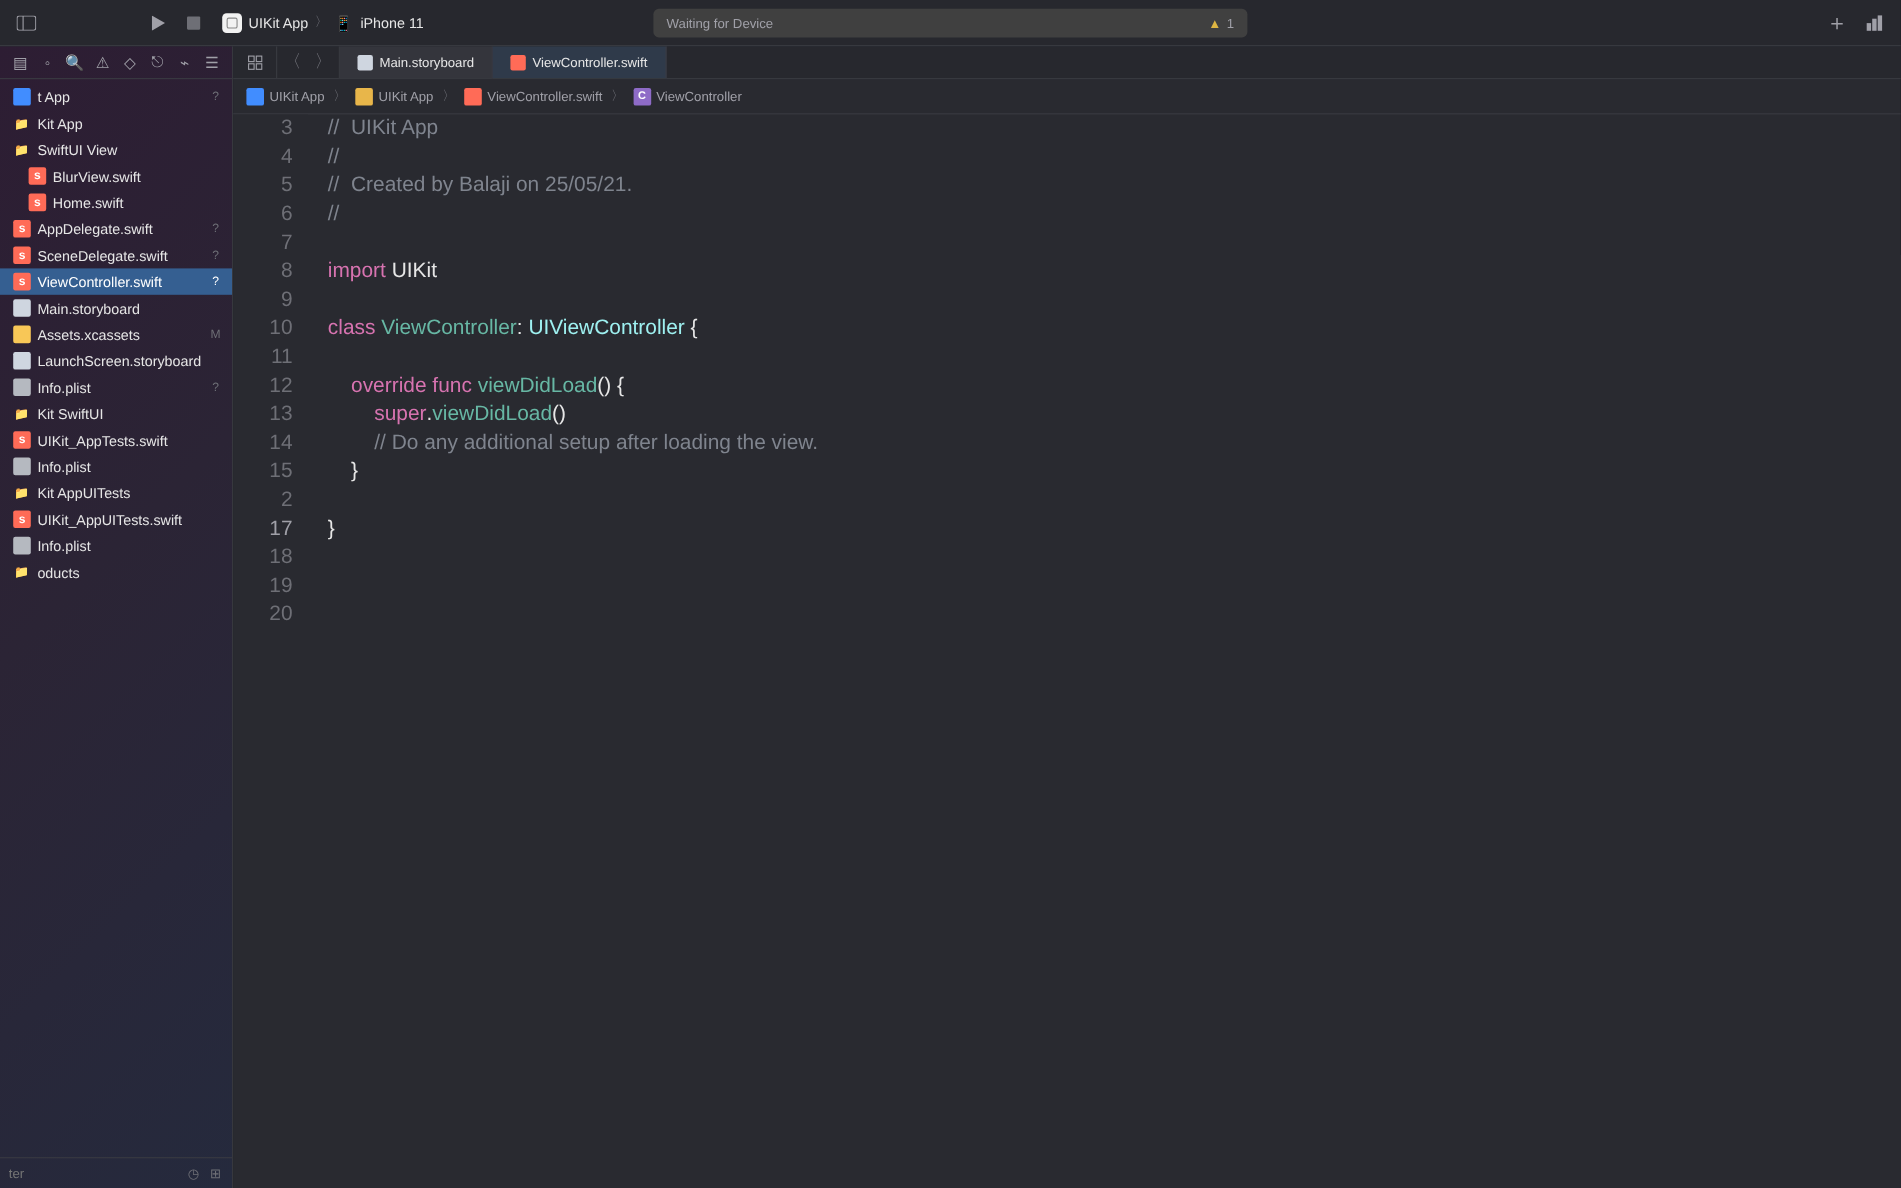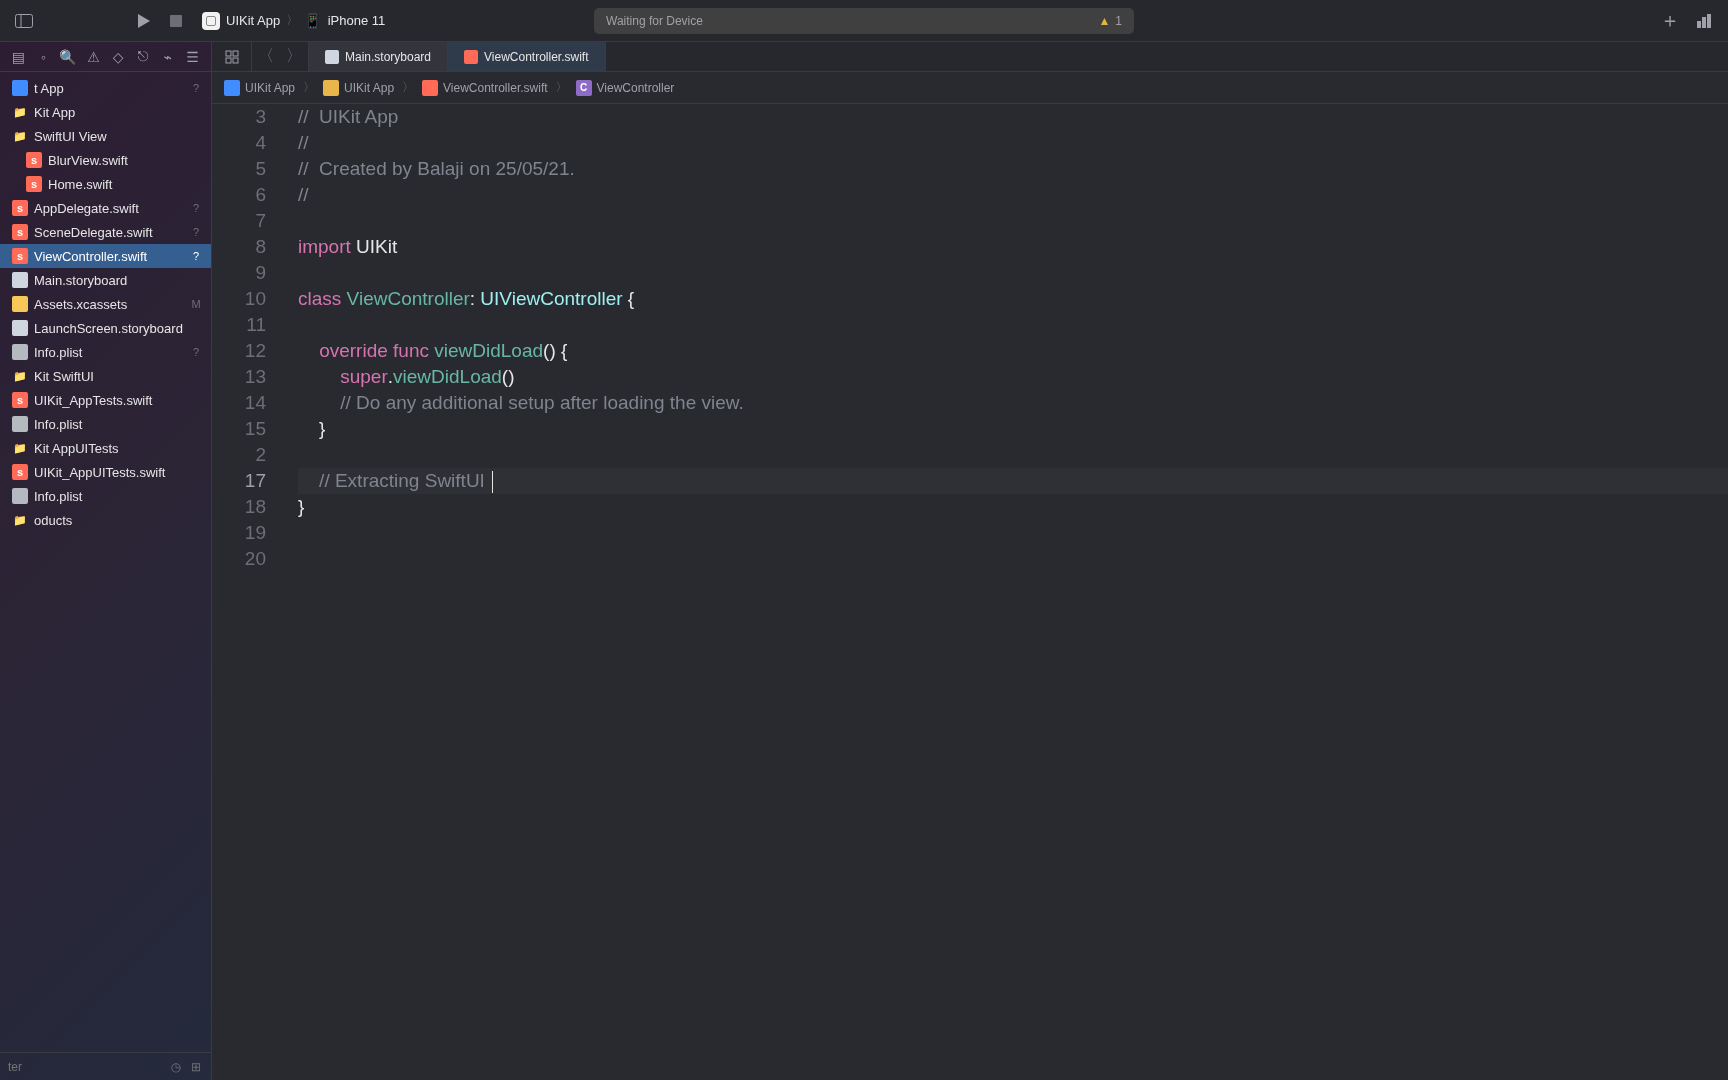--- a/index.html
+++ b/index.html
@@ -402,21 +402,20 @@
           <div class="codeline"></div>
           <div class="codeline"><span class="hl-kw">import</span><span> UIKit</span></div>
           <div class="codeline"></div>
           <div class="codeline"><span class="hl-kw">class</span><span class="hl-func"> ViewController</span><span>: </span><span class="hl-type">UIViewController</span><span> {</span></div>
           <div class="codeline"></div>
           <div class="codeline">    <span class="hl-kw">override</span> <span class="hl-kw">func</span><span class="hl-func"> viewDidLoad</span>() {</div>
           <div class="codeline">        <span class="hl-kw">super</span>.<span class="hl-func">viewDidLoad</span>()</div>
           <div class="codeline"><span class="hl-cmt">        // Do any additional setup after loading the view.</span></div>
           <div class="codeline">    }</div>
           <div class="codeline"></div>
-          <div class="codeline cur"><span class="hl-cmt">    // Extracting SwiftUI </span><span class="caret"></span></div>
           <div class="codeline">}</div>
           <div class="codeline"></div>
           <div class="codeline"></div>
         </div>
     </div>
 
   </div>
 </div>
 
 </body></html>

